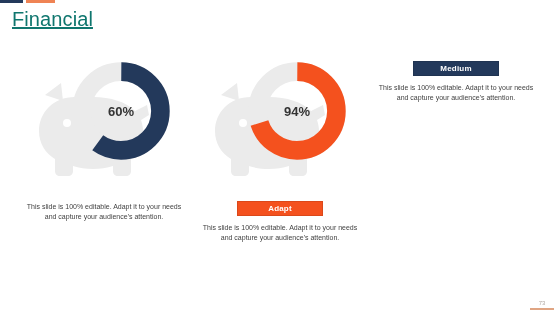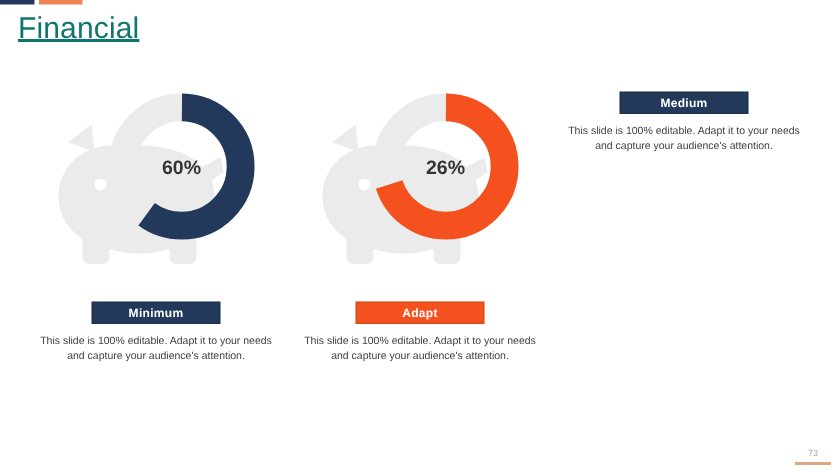--- a/index.html
+++ b/index.html
@@ -189,37 +189,36 @@
           <circle cx="36" cy="56" r="4" fill="#ffffff"></circle>
         </svg>
         <div class="donut-wrap">
           <svg class="donut-svg" viewBox="0 0 42 42">
             <circle cx="21" cy="21" r="15.915" fill="none" stroke="#ebebeb" stroke-width="7.5"></circle>
             <circle cx="21" cy="21" r="15.915" fill="none" stroke="#23395b" stroke-width="7.5" stroke-dasharray="60 40" stroke-dashoffset="25"></circle>
           </svg>
           <div class="donut-center">60%</div>
         </div>
       </div>
-      <div class="label-btn label-navy">Minimum</div>
       <div class="desc">This slide is 100% editable. Adapt it to your needs and capture your audience's attention.</div>
     </div>
 
     <div class="col">
       <div class="graphic">
         <svg class="piggy" viewBox="0 0 120 120">
           <path fill="#ebebeb" d="M14 28 L30 16 L32 34 Z"></path>
           <path fill="#ebebeb" d="M44 30 C22 30 8 46 8 64 C8 76 14 86 24 92 L24 104 C24 107 26 109 29 109 L37 109 C40 109 42 107 42 104 L42 99 C48 101 55 102 62 102 C69 102 76 101 82 99 L82 104 C82 107 84 109 87 109 L95 109 C98 109 100 107 100 104 L100 90 C107 84 112 75 112 64 C112 60 111 56 110 53 L118 48 L116 38 L104 44 C95 35 80 30 62 30 Z"></path>
           <circle cx="36" cy="56" r="4" fill="#ffffff"></circle>
         </svg>
         <div class="donut-wrap">
           <svg class="donut-svg" viewBox="0 0 42 42">
             <circle cx="21" cy="21" r="15.915" fill="none" stroke="#ebebeb" stroke-width="7.5"></circle>
             <circle cx="21" cy="21" r="15.915" fill="none" stroke="#f4511e" stroke-width="7.5" stroke-dasharray="70 30" stroke-dashoffset="25"></circle>
           </svg>
-          <div class="donut-center">26%</div>
+          <div class="donut-center">94%</div>
         </div>
       </div>
       <div class="label-btn label-orange">Adapt</div>
       <div class="desc">This slide is 100% editable. Adapt it to your needs and capture your audience's attention.</div>
     </div>
 
     <div class="col">
       <div class="label-btn label-navy">Medium</div>
       <div class="desc">This slide is 100% editable. Adapt it to your needs and capture your audience's attention.</div>
     </div>

